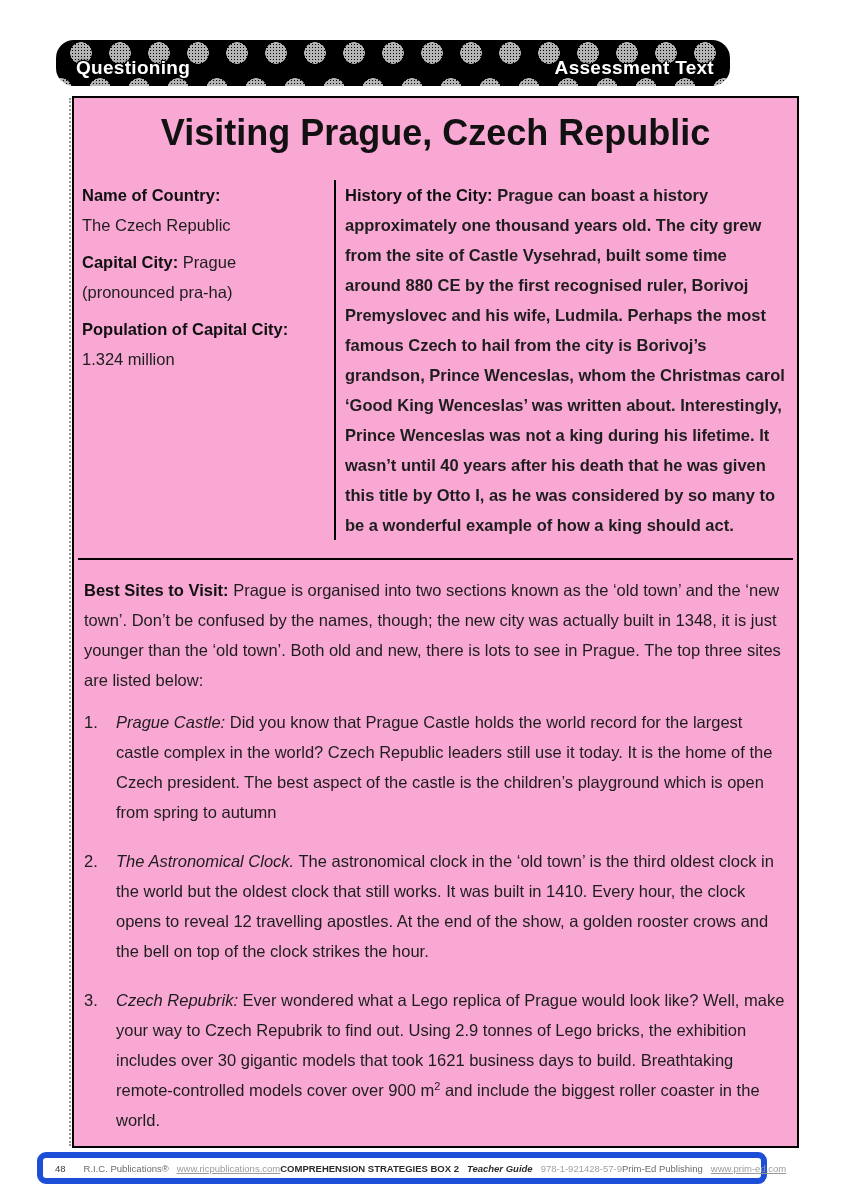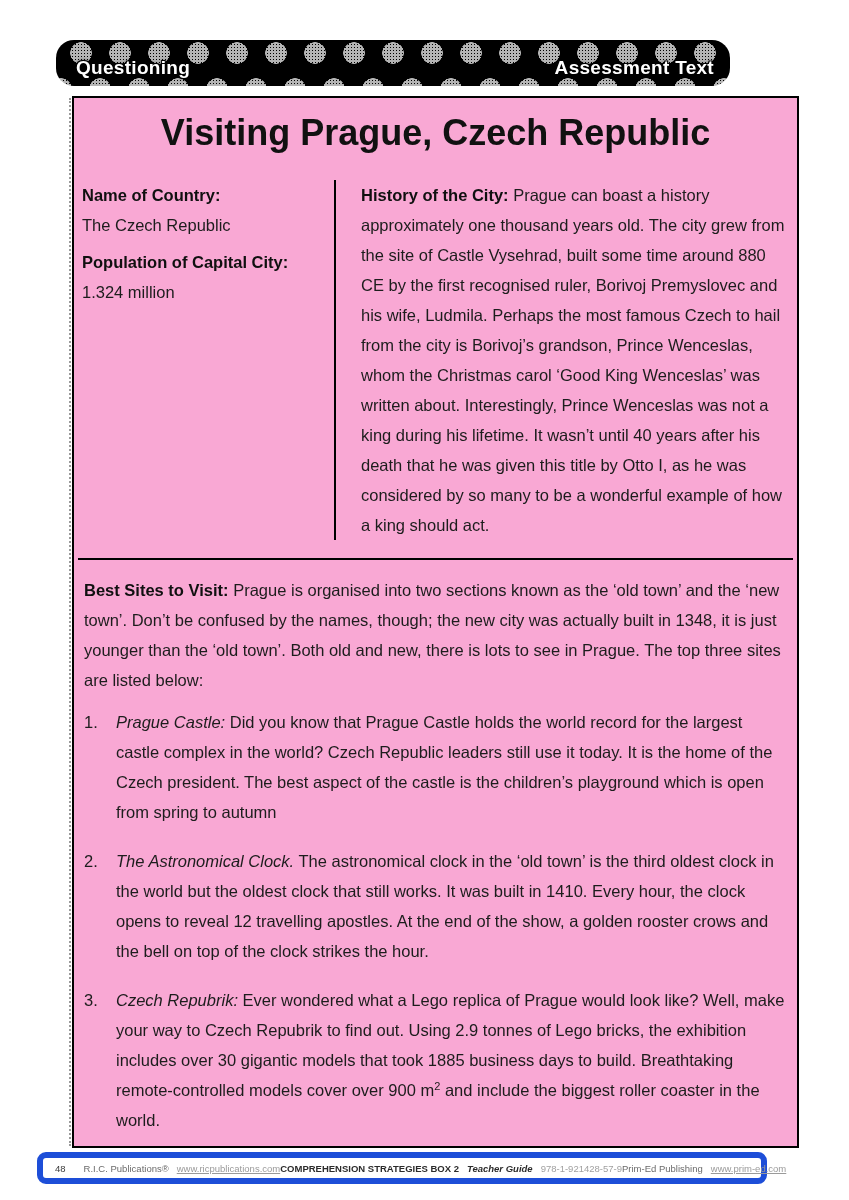--- a/index.html
+++ b/index.html
@@ -37,21 +37,21 @@
     content:"";position:absolute;left:-5px;top:0;height:100%;width:0;
     border-left:2px dotted #9a9a9a;
   }
   h1.title{
     margin:14px 8px 0 8px;text-align:center;
     font-size:36px;font-weight:800;letter-spacing:0;color:#111;
   }
   .cols{display:flex;align-items:stretch;margin-top:26px;padding:0 8px;}
   .col-left{width:244px;flex:none;padding-right:8px;}
   .col-divider{width:2px;flex:none;background:#000;}
-  .col-right{flex:1;padding-left:25px;padding-right:4px;}
+  .col-right{flex:1;padding-left:9px;padding-right:4px;font-weight:bold;}
   .fact{margin:0 0 7px 0;font-size:16.5px;line-height:30px;}
   .fact strong.block{display:block;}
   .history{margin:0;font-size:16.5px;line-height:30px;}
   b,strong{color:#101010;}
 
   .rule{border:none;border-top:2px solid #000;margin:18px 4px 0 4px;}
 
   .bestsites{margin:15px 0 0 0;padding:0 10px;font-size:16.5px;line-height:30px;}
 
   .sites{margin-top:12px;padding:0 10px;}
@@ -88,20 +88,24 @@
 <div class="pagebox">
 
   <h1 class="title">Visiting Prague, Czech Republic</h1>
 
   <div class="cols">
     <div class="col-left">
       <p class="fact">
         <strong class="block">Name of Country:</strong><span>The Czech Republic</span>
       </p>
       <p class="fact">
+        <strong>Capital City:</strong>
+        <span>Prague (pronounced pra-ha)</span>
+      </p>
+      <p class="fact">
         <strong class="block">Population of Capital City:</strong><span>1.324 million</span>
       </p>
     </div>
     <div class="col-divider"></div>
     <div class="col-right">
       <p class="history">
         <strong>History of the City:</strong>
         <span>Prague can boast a history approximately one thousand years old. The city grew from the site of Castle Vysehrad, built some time around 880 CE by the first recognised ruler, Borivoj Premyslovec and his wife, Ludmila. Perhaps the most famous Czech to hail from the city is Borivoj’s grandson, Prince Wenceslas, whom the Christmas carol ‘Good King Wenceslas’ was written about. Interestingly, Prince Wenceslas was not a king during his lifetime. It wasn’t until 40 years after his death that he was given this title by Otto I, as he was considered by so many to be a wonderful example of how a king should act.</span>
       </p>
     </div>
@@ -126,21 +130,21 @@
       <span class="num">2.</span>
       <p>
         <i>The Astronomical Clock.</i>
         <span>The astronomical clock in the ‘old town’ is the third oldest clock in the world but the oldest clock that still works. It was built in 1410. Every hour, the clock opens to reveal 12 travelling apostles. At the end of the show, a golden rooster crows and the bell on top of the clock strikes the hour.</span>
       </p>
     </div>
     <div class="site">
       <span class="num">3.</span>
       <p>
         <i>Czech Repubrik:</i>
-        <span>Ever wondered what a Lego replica of Prague would look like? Well, make your way to Czech Repubrik to find out. Using 2.9 tonnes of Lego bricks, the exhibition includes over 30 gigantic models that took 1885 business days to build. Breathtaking remote-controlled models cover over 900 m</span><sup>2</sup><span> and include the biggest roller coaster in the world.</span>
+        <span>Ever wondered what a Lego replica of Prague would look like? Well, make your way to Czech Repubrik to find out. Using 2.9 tonnes of Lego bricks, the exhibition includes over 30 gigantic models that took 1621 business days to build. Breathtaking remote-controlled models cover over 900 m</span><sup>2</sup><span> and include the biggest roller coaster in the world.</span>
       </p>
     </div>
   </div>
 
 </div>
 
 <div class="footer">
   <div class="group">
     <span class="pageno">48</span>
     <span>R.I.C. Publications®</span>

